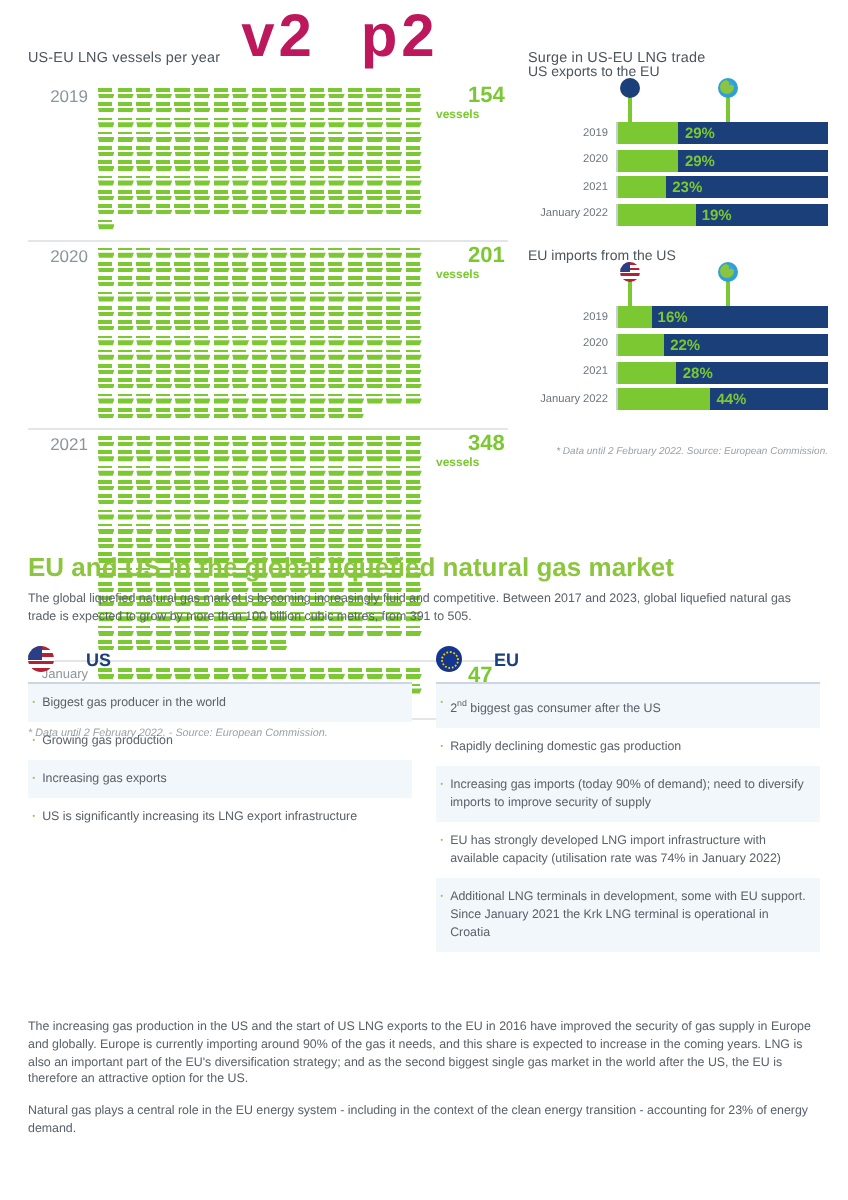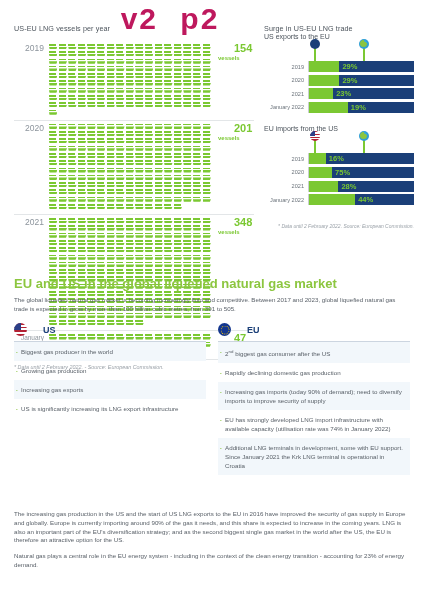--- a/index.html
+++ b/index.html
@@ -939,21 +939,21 @@
               <div class="blabel">2019</div>
               <div class="btrack">
                 <div class="bfill" style="width: 16%;"></div>
                 <div class="bval" style="left: 16%;">16%</div>
               </div>
             </div>
             <div class="brow">
               <div class="blabel">2020</div>
               <div class="btrack">
                 <div class="bfill" style="width: 22%;"></div>
-                <div class="bval" style="left: 22%;">75%</div>
+                <div class="bval" style="left: 22%;">22%</div>
               </div>
             </div>
             <div class="brow">
               <div class="blabel">2021</div>
               <div class="btrack">
                 <div class="bfill" style="width: 28%;"></div>
                 <div class="bval" style="left: 28%;">28%</div>
               </div>
             </div>
             <div class="brow">

